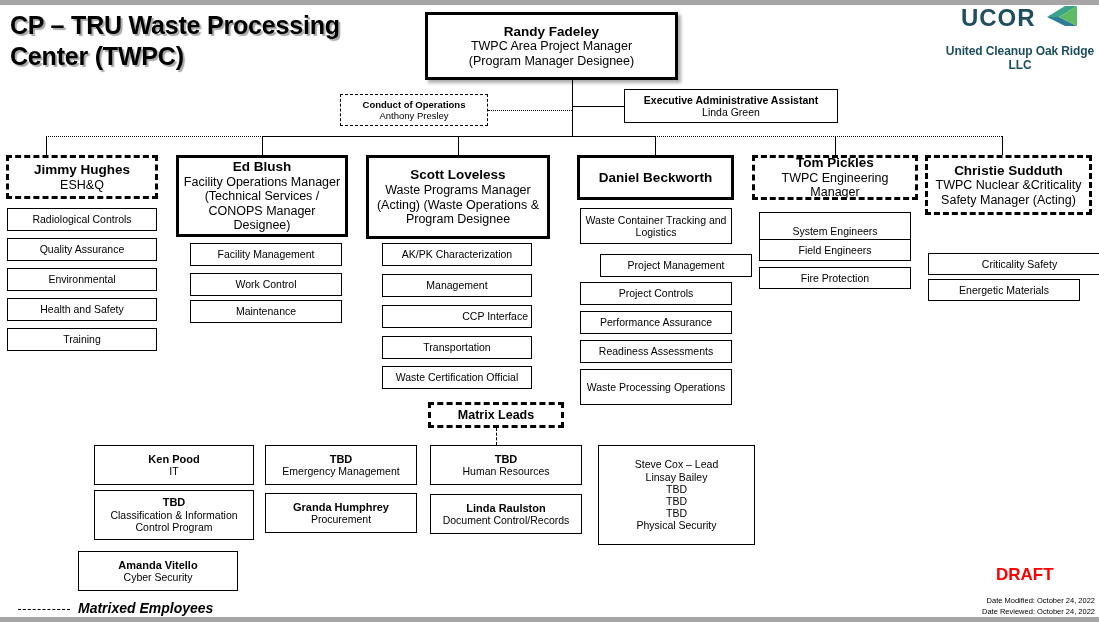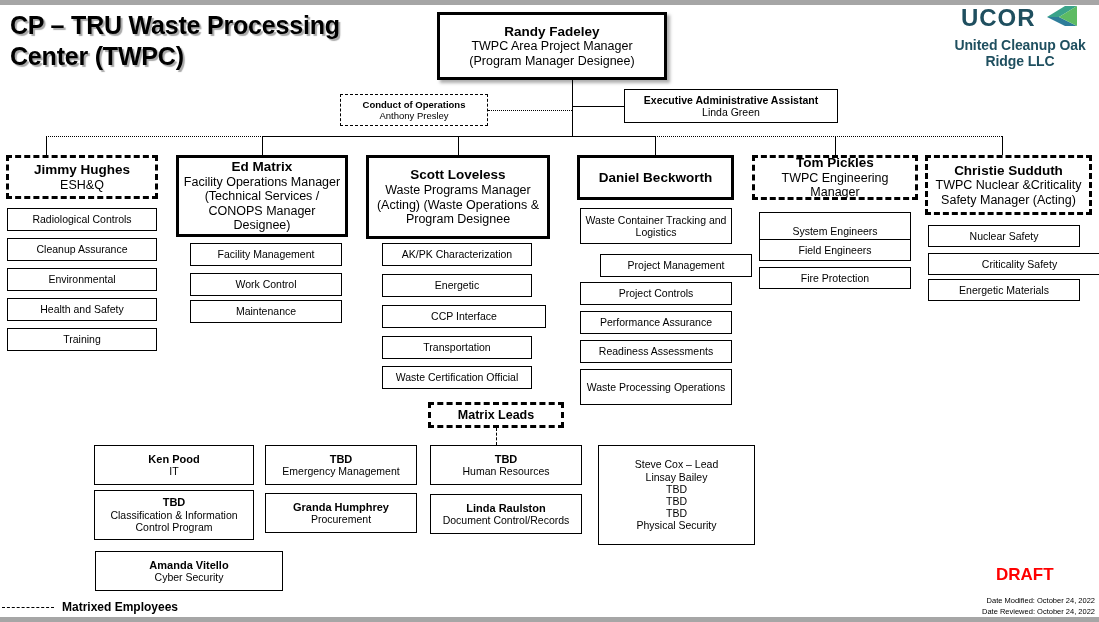--- a/index.html
+++ b/index.html
@@ -17,21 +17,21 @@
     font-size:25px;font-weight:bold;line-height:1.22;color:#000;
     text-shadow:2px 2px 1px rgba(140,140,140,.75);
     letter-spacing:-0.2px;
   }
 
   
   #logo{position:absolute;right:4px;top:4px;width:150px;text-align:center;}
   #logo .word{font-size:24px;font-weight:bold;color:#1f4f5f;letter-spacing:1px;line-height:1;
                display:inline-block;vertical-align:middle;}
   #logo .mark{display:inline-block;vertical-align:middle;margin-left:5px;}
-  #logo .sub{font-size:14px;font-weight:bold;color:#1f4f5f;margin-top:5px;letter-spacing:-0.1px;}
+  #logo .sub{font-size:12px;font-weight:bold;color:#1f4f5f;margin-top:12px;letter-spacing:-0.1px;}
 
   
   .bx{position:absolute;box-sizing:border-box;background:#fff;display:flex;
       align-items:center;justify-content:center;text-align:center;color:#000;}
   .bx .nm{font-weight:bold;}
   .bx .inner{padding:1px 3px;line-height:1.16;width:100%;}
 
   .solid1{border:1px solid #000;}
   .solid3{border:3px solid #000;}
   .dash3{border:3px dashed #000;}
@@ -48,21 +48,21 @@
   .ln{position:absolute;background:#000;}
   .vln{width:1px;}
   .hln{height:1px;}
   .dot-h{position:absolute;height:0;border-top:1px dotted #000;}
   .dash-v{position:absolute;width:0;border-left:1px dashed #000;}
 
   
   #draft{position:absolute;left:996px;top:565px;font-size:17px;font-weight:bold;color:#ff0000;}
   #dates{position:absolute;left:972px;top:596px;font-size:7.5px;color:#000;text-align:right;
          width:123px;line-height:1.42;}
-  #legend{position:absolute;left:2px;top:600px;font-size:12px;font-weight:bold;color:#000;}
+  #legend{position:absolute;left:18px;top:600px;font-size:14px;font-style:italic;font-weight:bold;color:#000;}
   #legend .dl{display:inline-block;width:52px;border-top:1.5px dashed #000;vertical-align:middle;margin-right:8px;}
 </style>
 </head>
 <body>
 
 <div id="slide">
 
   <div class="chrome-top"></div>
   <div class="chrome-bot"></div>
 
@@ -73,21 +73,21 @@
     <span class="mark">
       <svg width="34" height="24" viewBox="0 0 34 24">
         <polygon points="2,13 20,2 32,2 14,13" fill="#3aa38a"></polygon>
         <polygon points="2,13 20,22 32,22 14,13" fill="#2e7d9a"></polygon>
         <polygon points="14,13 32,2 32,22" fill="#5dbb63"></polygon>
       </svg>
     </span>
     <div class="sub">United Cleanup Oak Ridge LLC</div>
   </div>
 
-  <div class="bx solid3 shadow lead" style="left:437px;top:12px;width:230px;height:68px;">
+  <div class="bx solid3 shadow lead" style="left:425px;top:12px;width:253px;height:68px;">
     <div class="inner">
       <div class="nm">Randy Fadeley</div>
       <div>TWPC Area Project Manager</div>
       <div>(Program Manager Designee)</div>
     </div>
   </div>
 
   <div class="ln vln" style="left:572px;top:80px;height:56px;"></div>
 
   <div class="ln hln" style="left:572px;top:106px;width:52px;"></div>
@@ -122,35 +122,35 @@
   <div class="bx dash3 lead" style="left:6px;top:155px;width:152px;height:44px;">
     <div class="inner">
       <div class="nm">Jimmy Hughes</div>
       <div>ESH&amp;Q</div>
     </div>
   </div>
   <div class="bx solid1 sub-b" style="left:7px;top:208px;width:150px;height:23px;">
       <div class="inner">Radiological Controls</div>
     </div>
   <div class="bx solid1 sub-b" style="left:7px;top:238px;width:150px;height:23px;">
-      <div class="inner">Cleanup Assurance</div>
+      <div class="inner">Quality Assurance</div>
     </div>
   <div class="bx solid1 sub-b" style="left:7px;top:268px;width:150px;height:23px;">
       <div class="inner">Environmental</div>
     </div>
   <div class="bx solid1 sub-b" style="left:7px;top:298px;width:150px;height:23px;">
       <div class="inner">Health and Safety</div>
     </div>
   <div class="bx solid1 sub-b" style="left:7px;top:328px;width:150px;height:23px;">
       <div class="inner">Training</div>
     </div>
 
   <div class="bx solid3 lead" style="left:176px;top:155px;width:172px;height:82px;">
     <div class="inner">
-      <div class="nm">Ed Matrix</div>
+      <div class="nm">Ed Blush</div>
       <div>Facility Operations Manager (Technical Services / CONOPS Manager Designee)</div>
     </div>
   </div>
   <div class="bx solid1 sub-b" style="left:190px;top:243px;width:152px;height:23px;">
       <div class="inner">Facility Management</div>
     </div>
   <div class="bx solid1 sub-b" style="left:190px;top:273px;width:152px;height:23px;">
       <div class="inner">Work Control</div>
     </div>
   <div class="bx solid1 sub-b" style="left:190px;top:300px;width:152px;height:23px;">
@@ -160,23 +160,23 @@
   <div class="bx solid3 lead" style="left:366px;top:155px;width:184px;height:84px;">
     <div class="inner">
       <div class="nm">Scott Loveless</div>
       <div>Waste Programs Manager (Acting) (Waste Operations &amp; Program Designee</div>
     </div>
   </div>
   <div class="bx solid1 sub-b" style="left:382px;top:243px;width:150px;height:23px;">
       <div class="inner">AK/PK Characterization</div>
     </div>
   <div class="bx solid1 sub-b" style="left:382px;top:274px;width:150px;height:23px;">
-      <div class="inner">Energetic</div>
-    </div>
-  <div class="bx solid1 sub-b" style="left:382px;top:305px;width:164px;height:23px;">
+      <div class="inner">Management</div>
+    </div>
+  <div class="bx solid1 sub-b" style="left:382px;top:305px;width:150px;height:23px;text-align:right;">
       <div class="inner">CCP Interface</div>
     </div>
   <div class="bx solid1 sub-b" style="left:382px;top:336px;width:150px;height:23px;">
       <div class="inner">Transportation</div>
     </div>
   <div class="bx solid1 sub-b" style="left:382px;top:366px;width:150px;height:23px;">
       <div class="inner">Waste Certification Official</div>
     </div>
 
   <div class="bx solid3 lead" style="left:577px;top:155px;width:157px;height:45px;">
@@ -218,23 +218,20 @@
   <div class="bx solid1 sub-b" style="left:759px;top:267px;width:152px;height:22px;">
       <div class="inner">Fire Protection</div>
     </div>
 
   <div class="bx dash3 lead" style="left:925px;top:155px;width:167px;height:60px;">
     <div class="inner">
       <div class="nm">Christie Sudduth</div>
       <div>TWPC Nuclear &amp;Criticality Safety Manager (Acting)</div>
     </div>
   </div>
-  <div class="bx solid1 sub-b" style="left:928px;top:225px;width:152px;height:22px;">
-      <div class="inner">Nuclear Safety</div>
-    </div>
   <div class="bx solid1 sub-b" style="left:928px;top:253px;width:183px;height:22px;">
       <div class="inner">Criticality Safety</div>
     </div>
   <div class="bx solid1 sub-b" style="left:928px;top:279px;width:152px;height:22px;">
       <div class="inner">Energetic Materials</div>
     </div>
 
   <div class="bx dash3" style="left:428px;top:402px;width:136px;height:26px;font-size:12.5px;">
     <div class="inner"><span class="nm">Matrix Leads</span></div>
   </div>
@@ -279,21 +276,21 @@
       <div class="nm">Granda Humphrey</div>
       <div>Procurement</div>
     </div>
   </div>
   <div class="bx solid1 matrix-b" style="left:430px;top:494px;width:152px;height:40px;">
     <div class="inner">
       <div class="nm">Linda Raulston</div>
       <div>Document Control/Records</div>
     </div>
   </div>
-  <div class="bx solid1 matrix-b" style="left:95px;top:551px;width:188px;height:40px;">
+  <div class="bx solid1 matrix-b" style="left:78px;top:551px;width:160px;height:40px;">
     <div class="inner">
       <div class="nm">Amanda Vitello</div>
       <div>Cyber Security</div>
     </div>
   </div>
 
   <div id="draft">DRAFT</div>
   <div id="dates">
     <div>Date Modified: October 24, 2022</div>
     <div>Date Reviewed: October 24, 2022</div>

